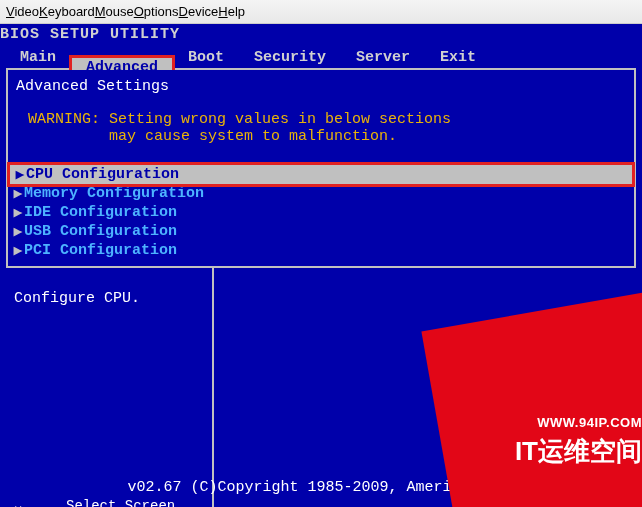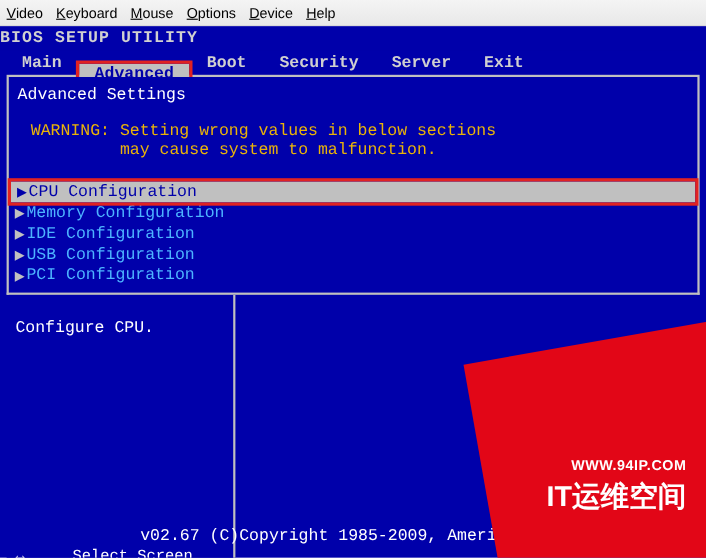--- a/index.html
+++ b/index.html
@@ -12,21 +12,21 @@
     overflow: hidden;
   }
   .app-menu {
     height: 24px;
     background: linear-gradient(#f4f4f4, #e8e8e8);
     border-bottom: 1px solid #ccc;
     display: flex; align-items: center;
     padding: 0 6px;
     font-family: Arial, sans-serif;
     font-size: 13px;
-    gap: 12px;
+    gap: 0;
   }
   .app-menu .mi u { text-decoration: underline; }
   .bios {
     position: relative;
     width: 642px; height: 483px;
     background: #0000aa;
   }
   .bios-title {
     background: #0000aa;
     color: #d0d0d0;
@@ -89,21 +89,21 @@
   }
   .menu-row {
     display: flex; align-items: center;
     padding: 0 4px;
     height: 19px;
   }
   .menu-row .tri {
     width: 12px; text-align: center;
     color: #c0c0c0;
   }
-  .menu-row .lbl { color: #4db3ff; font-weight: normal; text-align: right; }
+  .menu-row .lbl { color: #4db3ff; font-weight: bold; text-align: right; }
   .menu-row.sel {
     background: #c0c0c0;
     margin: 0 2px;
   }
   .menu-row.sel .tri { color: #0000aa; }
   .menu-row.sel .lbl { color: #0000aa; }
   .red-box-item {
     outline: 3px solid #e02222;
     outline-offset: 0;
   }
@@ -124,21 +124,21 @@
   }
   .watermark-banner {
     position: absolute;
     right: -60px; bottom: -60px;
     width: 260px; height: 260px;
     background: #e20617;
     transform: rotate(-10deg);
   }
   .watermark-text {
     position: absolute;
-    right: 18px; bottom: 38px;
+    right: 0; bottom: 38px;
     color: #fff;
     font-family: Arial, sans-serif;
     font-weight: bold;
     text-align: right;
   }
   .watermark-text .site { font-size: 13px; letter-spacing: 0.5px; }
   .watermark-text .cn { font-size: 26px; margin-top: 4px; }
 </style>
 </head>
 <body>

